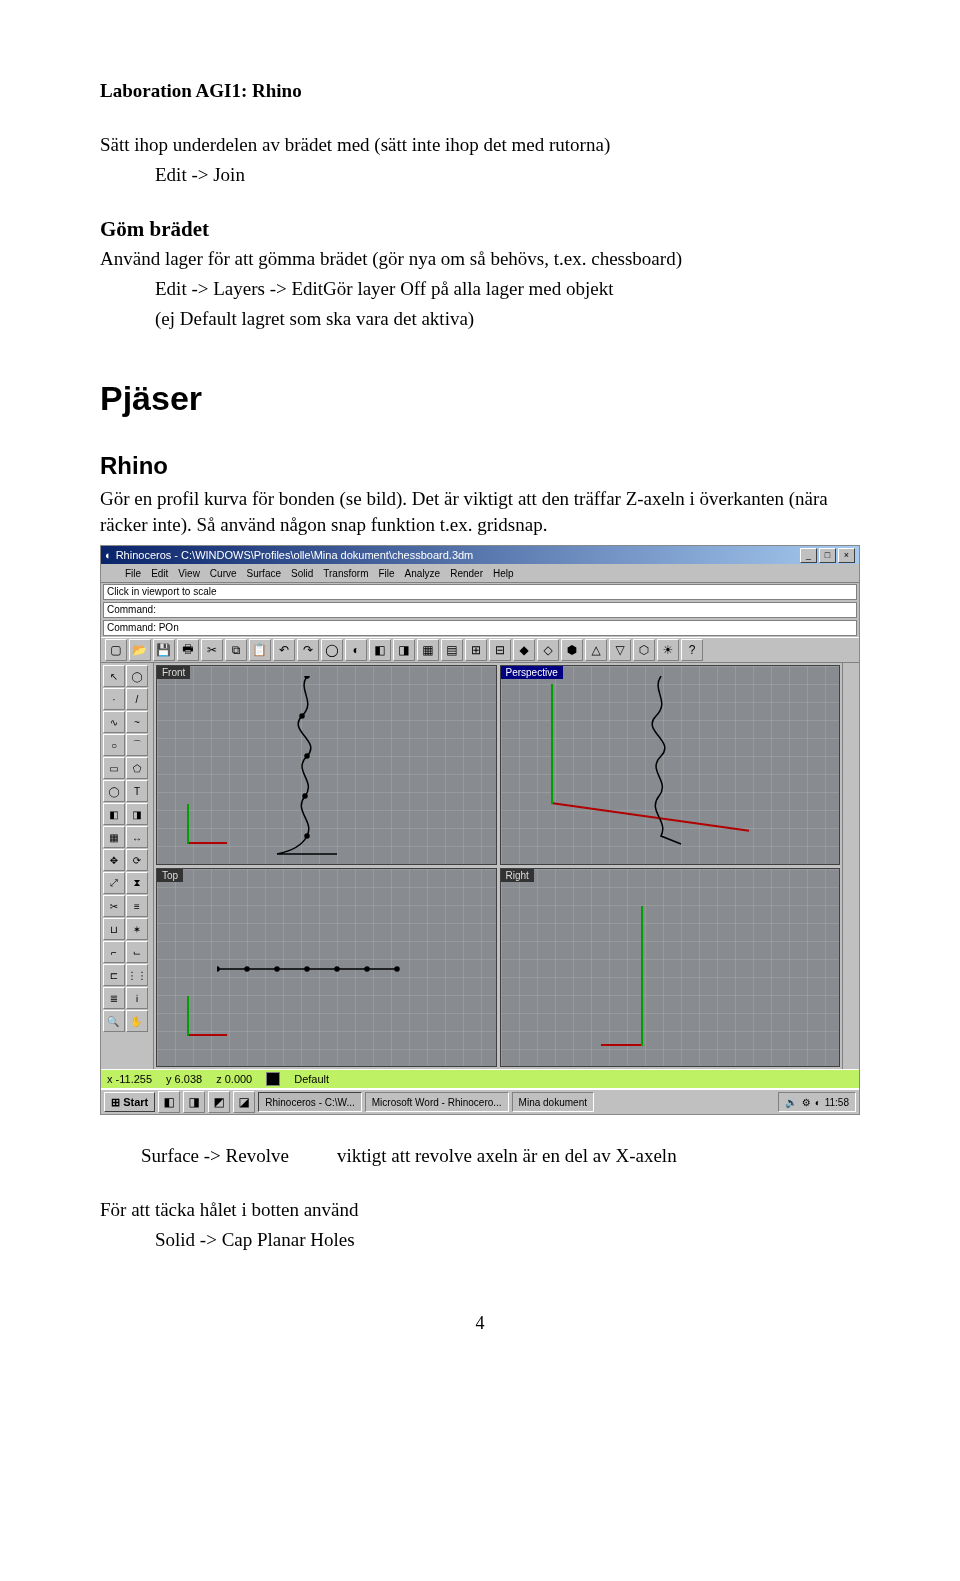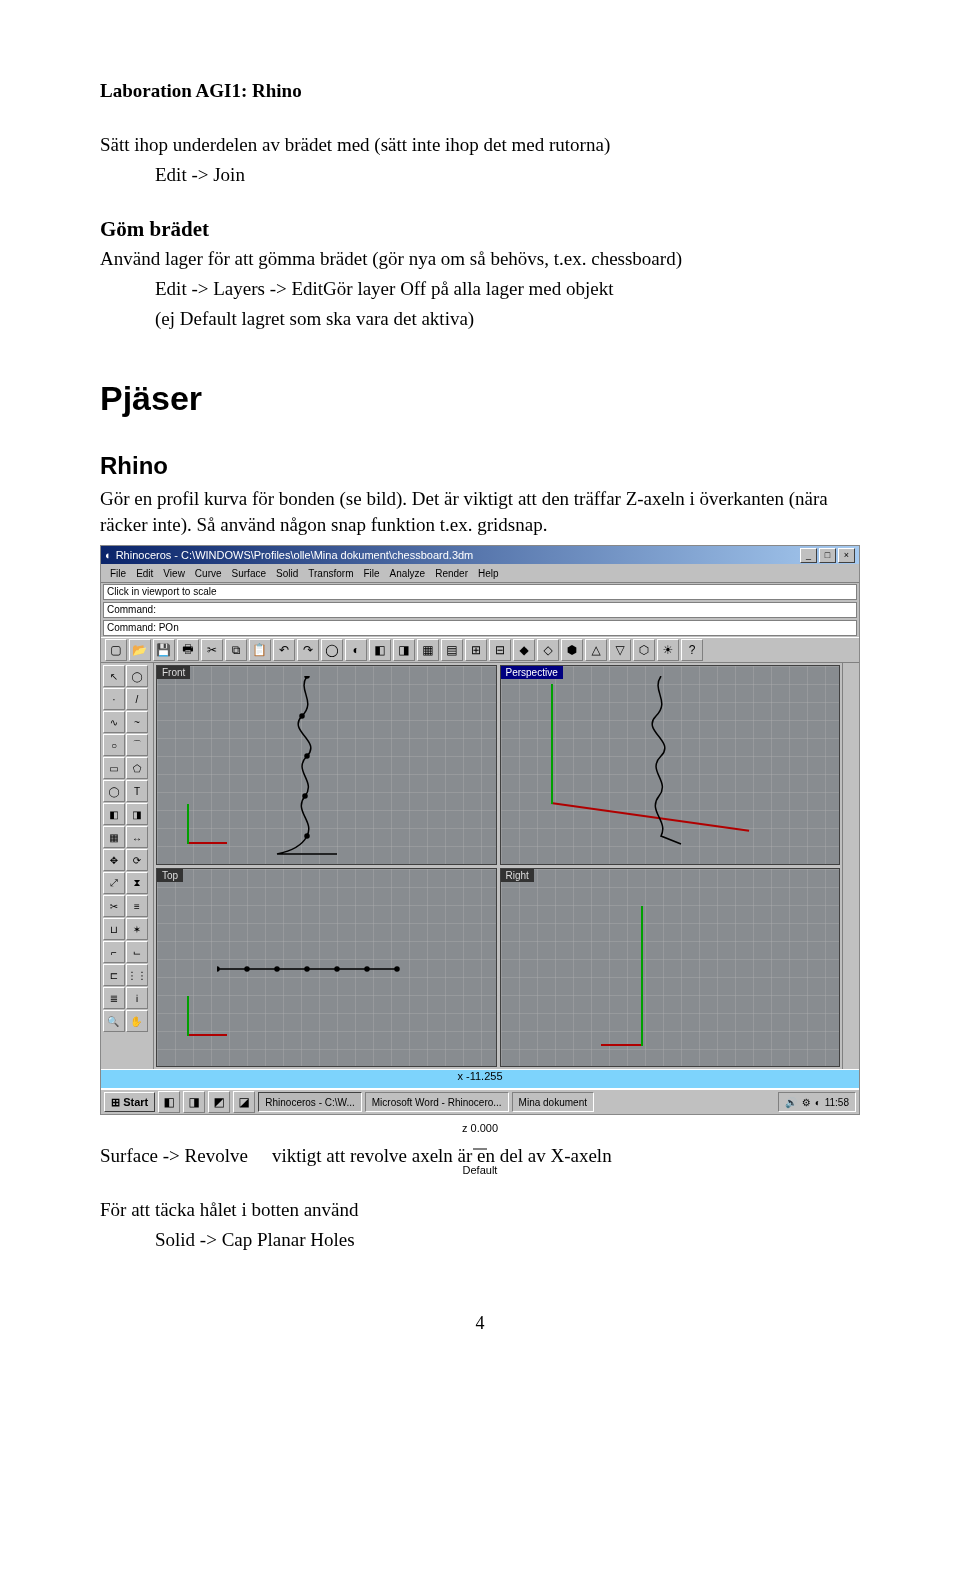--- a/index.html
+++ b/index.html
@@ -80,21 +80,21 @@
     text-align: center;
     line-height: 12px;
     color:#000;
   }
   .menubar {
     height: 18px;
     background: #c0c0c0;
     display: flex;
     align-items: center;
     gap: 10px;
-    padding: 0 9px;
+    padding: 0 24px;
     border-bottom: 1px solid #808080;
   }
   .cmdline {
     background: #fff;
     height: 14px;
     border: 1px solid #808080;
     margin: 1px 2px;
     padding: 0 3px;
     font-size: 10px;
     line-height: 14px;
@@ -188,28 +188,27 @@
     position:absolute;
     stroke:#000; fill:none; stroke-width:1.5;
   }
   .right-scroll {
     width: 16px;
     background: #c0c0c0;
     border-left: 1px solid #808080;
   }
   .statusbar {
     height: 18px;
-    background: #7dd3fc;
+    background: #bef264;
     border-top: 1px solid #fff;
     display: flex;
     align-items: center;
     gap: 14px;
     padding: 0 6px;
     font-size: 11px;
-    flex-direction: column;
   }
   .status-swatch { width:12px;height:12px;background:#000;border:1px solid #808080;}
   .taskbar {
     height: 24px;
     background: #c0c0c0;
     border-top: 2px solid #fff;
     display: flex;
     align-items: center;
     gap: 3px;
     padding: 0 3px;
@@ -244,23 +243,24 @@
     margin-left:auto;
     height:18px;
     border:1px solid #808080;
     border-right-color:#fff;border-bottom-color:#fff;
     padding:0 6px;
     display:flex;align-items:center;gap:4px;font-size:10px;
   }
 
   .bottom-two {
     display:flex;
-    gap: 24px;
+    gap: 48px;
     margin-top: 24px;
     font-size: 19px;
+    margin-left: 41px;
   }
   .page-number {
     text-align: center;
     font-size: 18px;
     margin-top: 60px;
   }
 </style>
 </head>
 <body>
 

